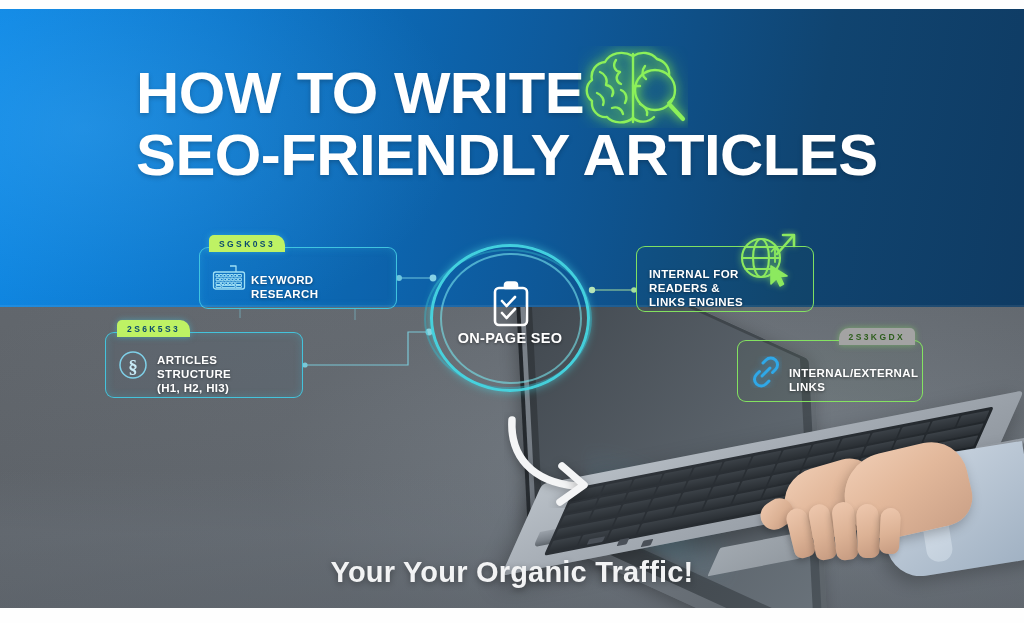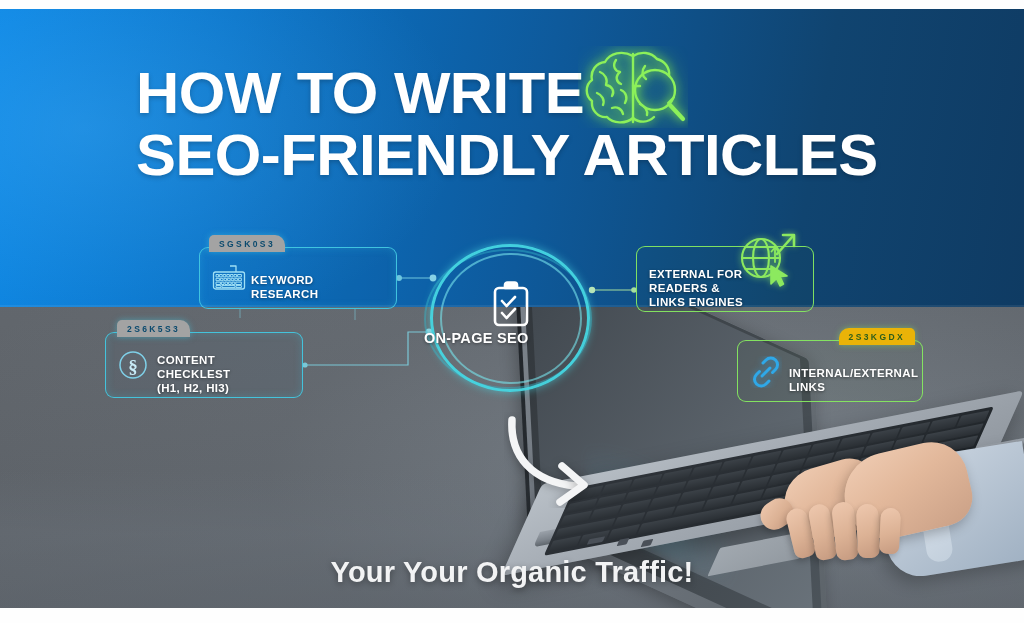--- a/index.html
+++ b/index.html
@@ -188,21 +188,21 @@
   
   #connectors { position:absolute; left:0; top:0; width:1024px; height:623px; z-index:14; }
 
   
   #center-node { position:absolute; left:424px; top:244px; width:172px; height:148px; z-index:20; }
   .ring { position:absolute; border-radius:50%; }
   .ring.r1 { left:6px;  top:0;   width:160px; height:148px; border:3px solid rgba(70,214,226,0.95); box-shadow:0 0 9px rgba(70,214,226,0.6); }
   .ring.r2 { left:16px; top:9px; width:142px; height:131px; border:2px solid rgba(120,228,236,0.60); }
   .ring.r3 { left:0;    top:5px; width:168px; height:140px; border:2px solid rgba(52,180,200,0.45); }
   .node-label {
-    position:absolute; left:0; top:86px; width:172px; 
+    position:absolute; left:0; top:86px; width:172px; text-align:center;
     color:#ffffff; font-size:14.5px; font-weight:700; line-height:17px; letter-spacing:0.3px;
     text-shadow:0 1px 3px rgba(0,0,0,0.45);
   }
   #clipboard-icon { position:absolute; left:66px; top:36px; width:42px; height:48px; }
 
   
   .card { position:absolute; z-index:18; border-radius:9px; }
   .card .tab {
     position:absolute; top:-12px; height:17px; padding:0 10px;
     display:flex; align-items:center; justify-content:center;
@@ -215,24 +215,24 @@
     padding:0 12px; border-radius:9px;
   }
   .card .ctext {
     font-size:11.5px; font-weight:700; line-height:14px; letter-spacing:0.35px;
     color:#ffffff; text-shadow:0 1px 3px rgba(0,0,0,0.45);margin-top:17px;
   }
   .card .cicon { flex:0 0 auto; width:30px; height:30px; }
 
   
   .card.cyan .body  { border:1.6px solid rgba(66,200,226,0.95); background:rgba(10,70,120,0.05); box-shadow:0 0 8px rgba(66,200,226,0.22) inset; }
-  .card.cyan .tab   { background:#a3a3a3; color:#0b4a6e; box-shadow:0 0 6px rgba(66,200,226,0.5); }
+  .card.cyan .tab   { background:#bef264; color:#0b4a6e; box-shadow:0 0 6px rgba(66,200,226,0.5); }
   
   .card.green .body { border:1.8px solid rgba(134,233,96,0.95); background:rgba(40,90,30,0.04); }
-  .card.green .tab  { background:#eab308; color:#2d5e1c; box-shadow:0 0 6px rgba(134,233,96,0.5); }
+  .card.green .tab  { background:#a3a3a3; color:#2d5e1c; box-shadow:0 0 6px rgba(134,233,96,0.5); }
 
   #card-keyword   { left:199px; top:247px; width:198px; height:62px; }
   #card-keyword .tab { left:10px; }
   #card-content   { left:105px; top:332px; width:198px; height:66px; }
   #card-content .tab { left:12px; }
   #card-optimize  { left:636px; top:246px; width:178px; height:66px; }
   #card-links     { left:737px; top:340px; width:186px; height:62px; }
   #card-links .tab { right:8px; border-radius:10px 5px 0 0; }
 
   
@@ -474,31 +474,31 @@
 
   <div class="card cyan" id="card-content">
     <div class="body">
       <span class="cicon">
         <svg viewBox="0 0 30 30" width="30" height="30">
           <circle cx="15" cy="15" r="13" fill="none" stroke="#7fd0e8" stroke-width="1.5"></circle>
           <text x="15" y="22.5" text-anchor="middle" font-family="Liberation Serif, serif" font-size="19" font-weight="700" fill="#c9ecf8">§</text>
         </svg>
       </span>
       <span class="ctext">
-        <div>CONTENT CHECKLEST</div>
+        <div>ARTICLES STRUCTURE</div>
         <div>(H1, H2, HI3)</div>
       </span>
     </div>
     <div class="tab">2S6K5S3</div>
   </div>
 
   <div class="card green" id="card-optimize">
     <div class="body">
       <span class="ctext">
-        <div>EXTERNAL FOR</div>
+        <div>INTERNAL FOR</div>
         <div>READERS &amp;</div>
         <div>LINKS ENGINES</div>
       </span>
     </div>
   </div>
 
   <div style="position:absolute; left:731px; top:228px; width:74px; height:66px; z-index:21;">
     <svg viewBox="0 0 74 66" width="74" height="66">
       <g fill="none" stroke="#8ce95f" stroke-width="2.1" stroke-linecap="round" stroke-linejoin="round" style="filter:drop-shadow(0 0 3px rgba(140,233,95,0.7))">
         <circle cx="30" cy="30" r="19"></circle>

